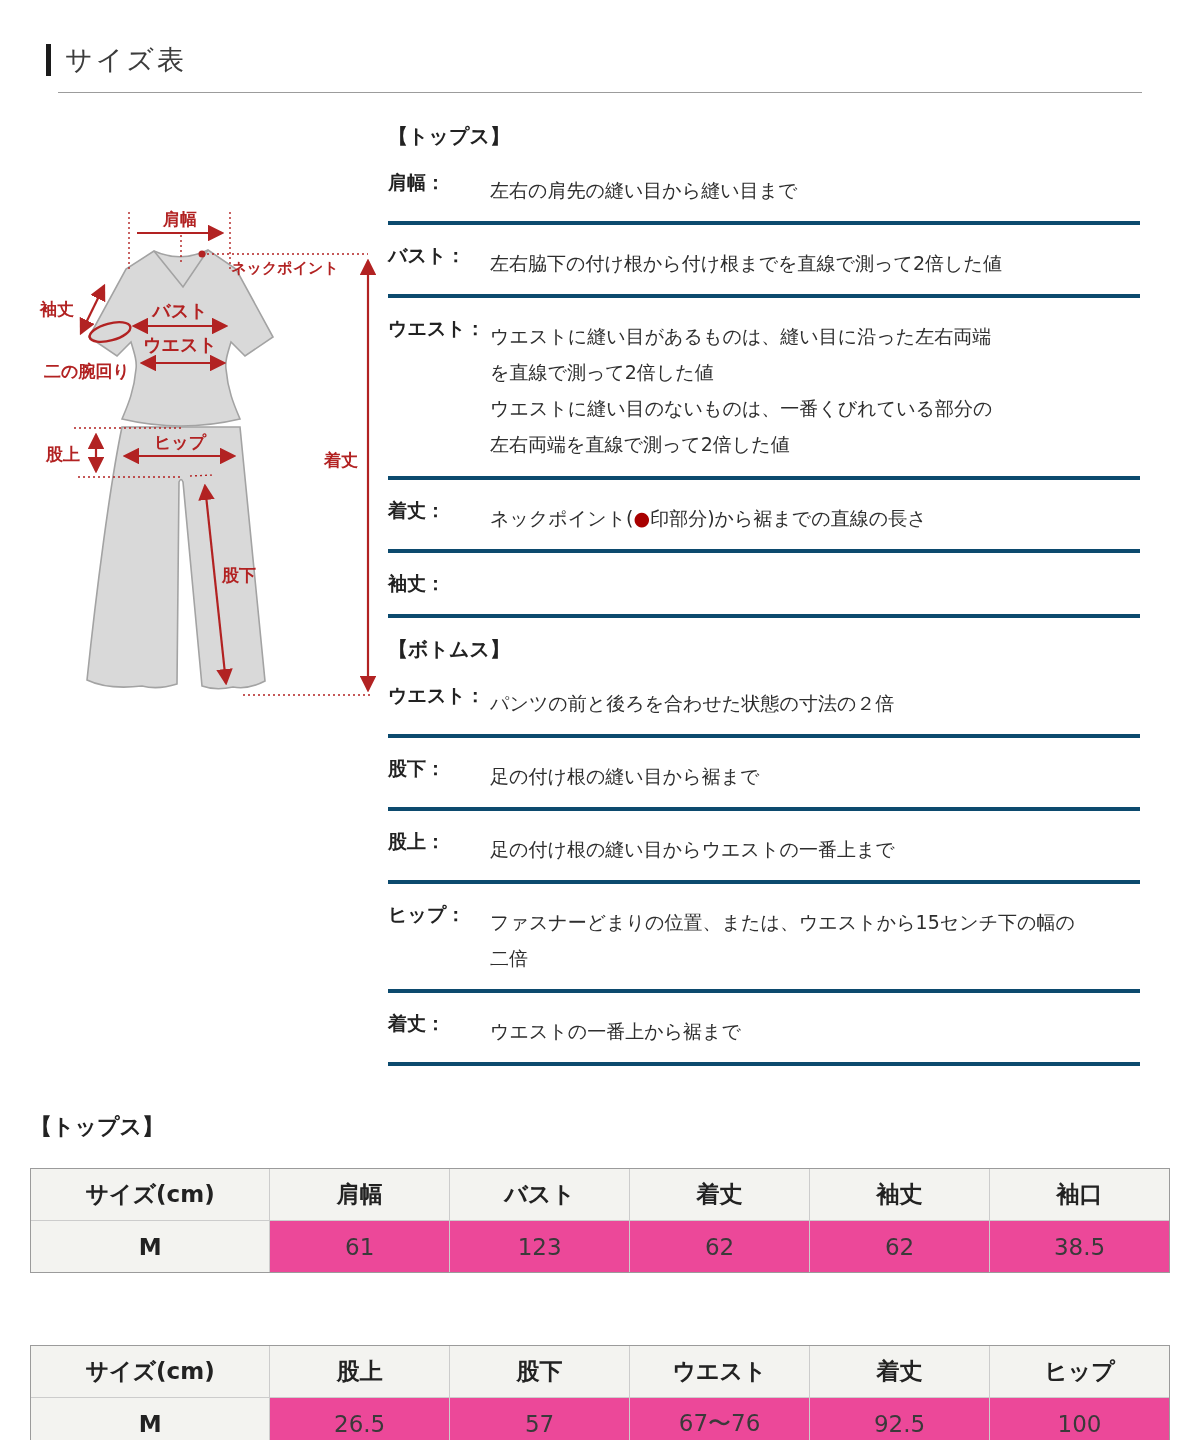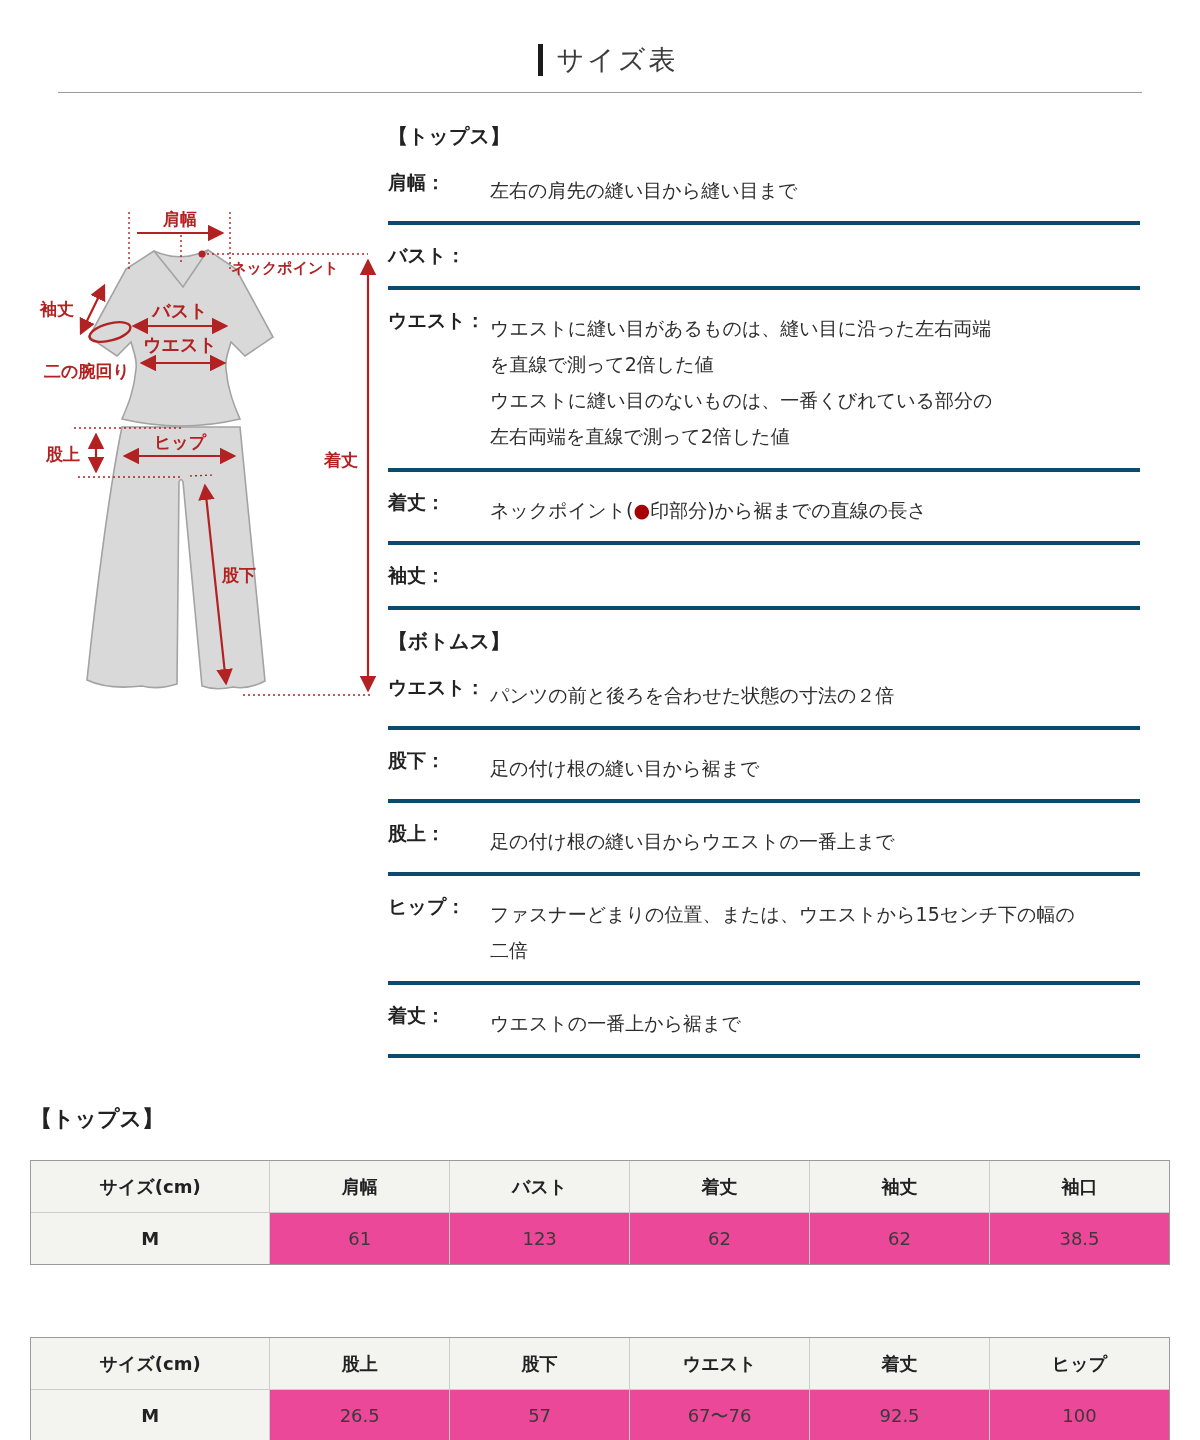--- a/index.html
+++ b/index.html
@@ -4,21 +4,21 @@
 <style>
   * { margin:0; padding:0; box-sizing:border-box; }
   html,body { background:#ffffff; }
   body {
     width:1200px; min-height:1440px;
     padding:42px 30px 16px 30px;
     font-family:"DejaVu Sans","Liberation Sans",sans-serif;
     color:#2e2e2e;
   }
   
-  .title-row { display:flex; align-items:center; margin-left:16px;justify-content:center; }
+  .title-row { display:flex; align-items:center; margin-left:16px; }
   .title-bar { width:5px; height:32px; background:#1b1b1b; margin-right:14px; }
   .title-text { font-size:27px; color:#3c3c3c; letter-spacing:3px; }
   .header-rule { height:1px; background:#9c9c9c; margin:14px 28px 0 28px; }
 
   
   .top-section { display:flex; margin-top:30px; }
   .diagram-wrap { flex:0 0 355px; padding-left:8px; padding-top:66px; }
   .dlabel { font-weight:bold; fill:#b22222; font-size:17px; }
   .dlabel-sm { font-size:15px; }
   .dlabel-lg { font-size:18px; }
@@ -31,21 +31,21 @@
   .def-desc { flex:1; font-size:19px; line-height:1.9; color:#2e2e2e; white-space:pre-line;margin-top:8px; }
   .neck-dot { color:#a80000; }
 
   
   .table-section { margin-top:46px; }
   .table-section.pants { margin-top:72px; }
   .table-heading { font-size:22px; font-weight:bold; color:#222; margin-bottom:26px; }
   table.size-table {
     width:100%; border-collapse:collapse; table-layout:fixed;
     outline:1px solid #9b9b9b; outline-offset:-1px;
-    font-size:18px; text-align:center;
+    font-size:23px; text-align:center;
   }
   .size-table th, .size-table td { border:1px solid #cccccc; height:52px; vertical-align:middle; }
   .size-table th { background:#f3f3f0; font-weight:bold; color:#222; }
   .size-table td { color:#3a3a3a; background:#ec4899; }
   .size-table td.rowhead { background:#f3f3f0; font-weight:bold; color:#222; }
 </style>
 </head>
 <body>
 
 <div>
@@ -123,20 +123,21 @@
   <div class="guide-col">
 
     <div class="guide-heading">【トップス】</div>
 
     <div class="def-row">
       <div class="def-label">肩幅：</div>
       <div class="def-desc">左右の肩先の縫い目から縫い目まで</div>
     </div>
     <div class="def-row">
       <div class="def-label">バスト：</div>
+      <div class="def-desc">左右脇下の付け根から付け根までを直線で測って2倍した値</div>
     </div>
     <div class="def-row">
       <div class="def-label">ウエスト：</div>
       <div class="def-desc">ウエストに縫い目があるものは、縫い目に沿った左右両端
 を直線で測って2倍した値
 ウエストに縫い目のないものは、一番くびれている部分の
 左右両端を直線で測って2倍した値</div>
     </div>
     <div class="def-row">
       <div class="def-label">着丈：</div>

